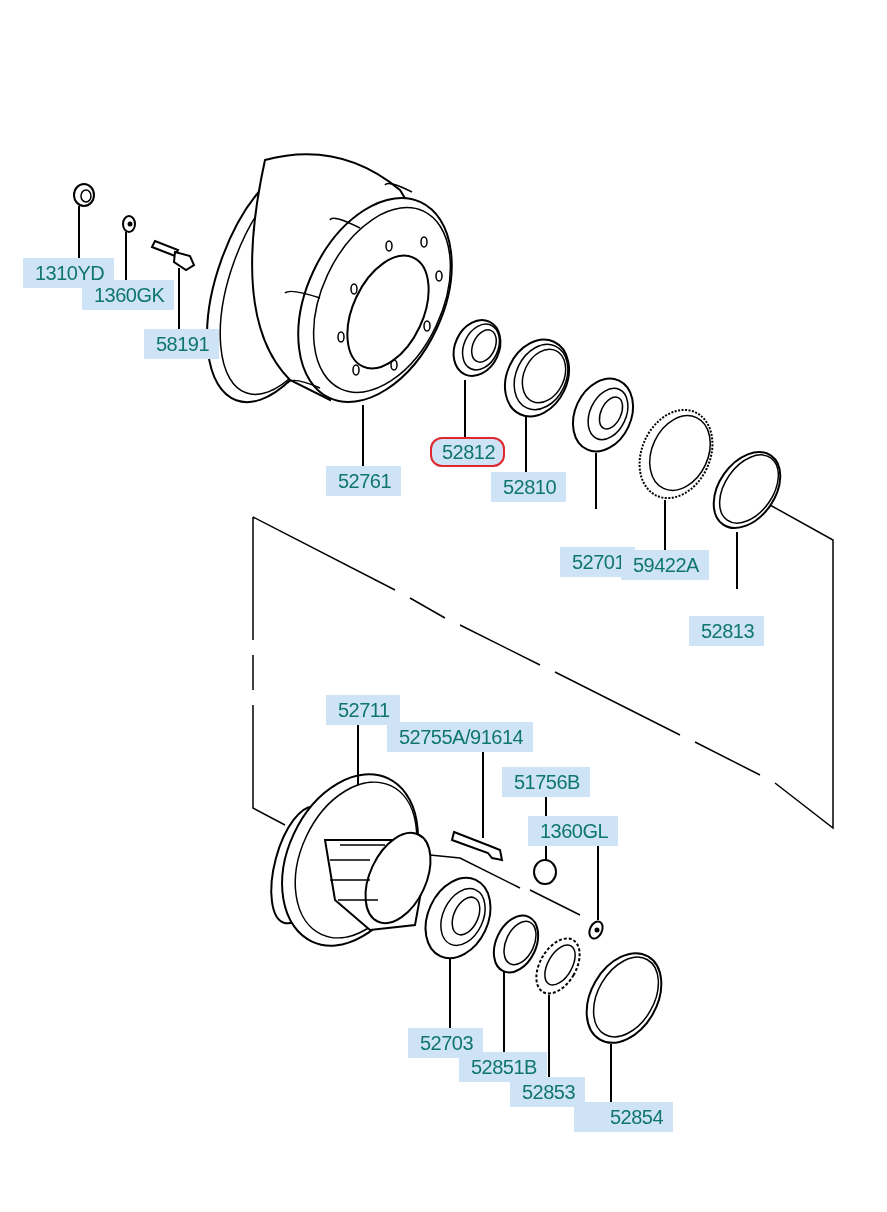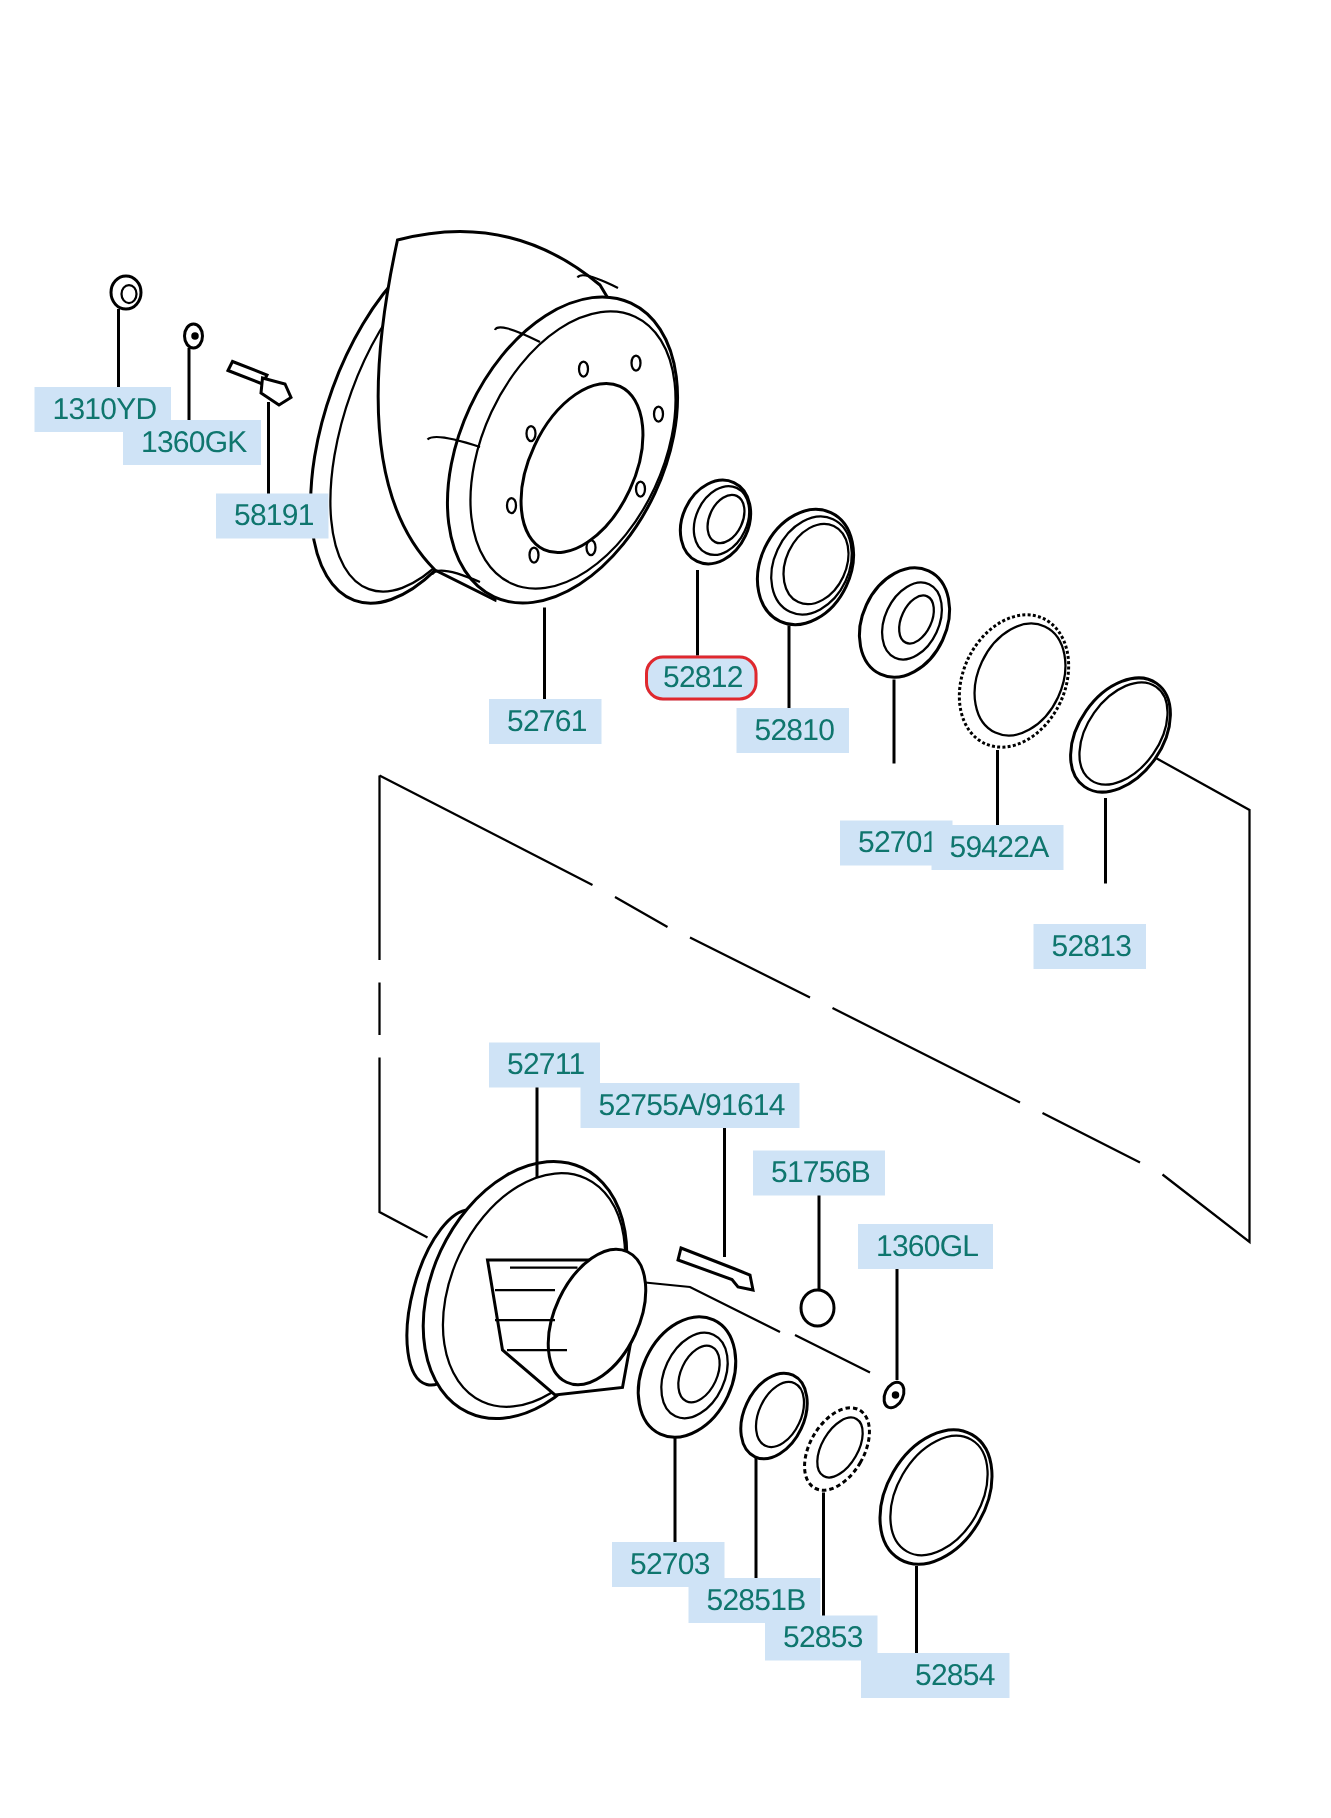--- a/index.html
+++ b/index.html
@@ -155,17 +155,17 @@
 <div class="part-label" style="left:144px;top:329px;">58191</div>
 <div class="part-label" style="left:326px;top:466px;">52761</div>
 <div class="part-label selected" style="left:430px;top:437px;">52812</div>
 <div class="part-label" style="left:491px;top:472px;">52810</div>
 <div class="part-label" style="left:560px;top:507px;margin-top:40px;">52701</div>
 <div class="part-label" style="left:621px;top:550px;">59422A</div>
 <div class="part-label" style="left:689px;top:588px;margin-top:28px;">52813</div>
 <div class="part-label" style="left:326px;top:695px;">52711</div>
 <div class="part-label" style="left:387px;top:722px;">52755A/91614</div>
 <div class="part-label" style="left:502px;top:767px;">51756B</div>
-<div class="part-label" style="left:572px;top:816px;">1360GL</div>
+<div class="part-label" style="left:528px;top:816px;">1360GL</div>
 <div class="part-label" style="left:408px;top:1028px;">52703</div>
 <div class="part-label" style="left:459px;top:1052px;">52851B</div>
 <div class="part-label" style="left:510px;top:1077px;">52853</div>
 <div class="part-label" style="left:574px;top:1102px;padding-left:36px;">52854</div>
 
 </body></html>

